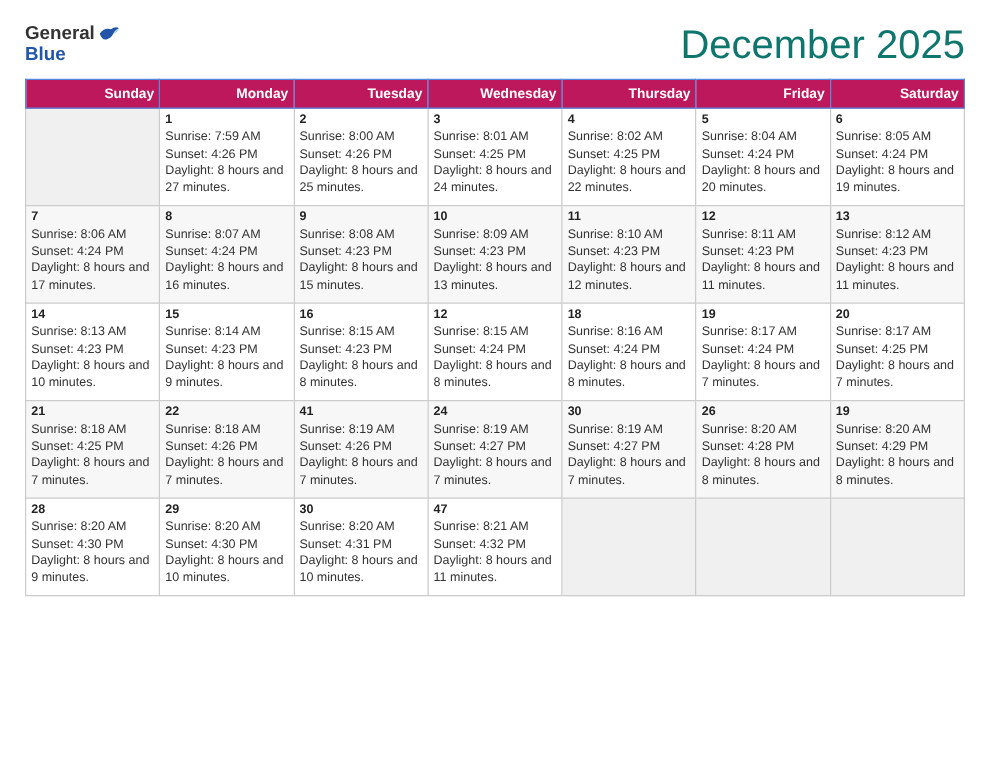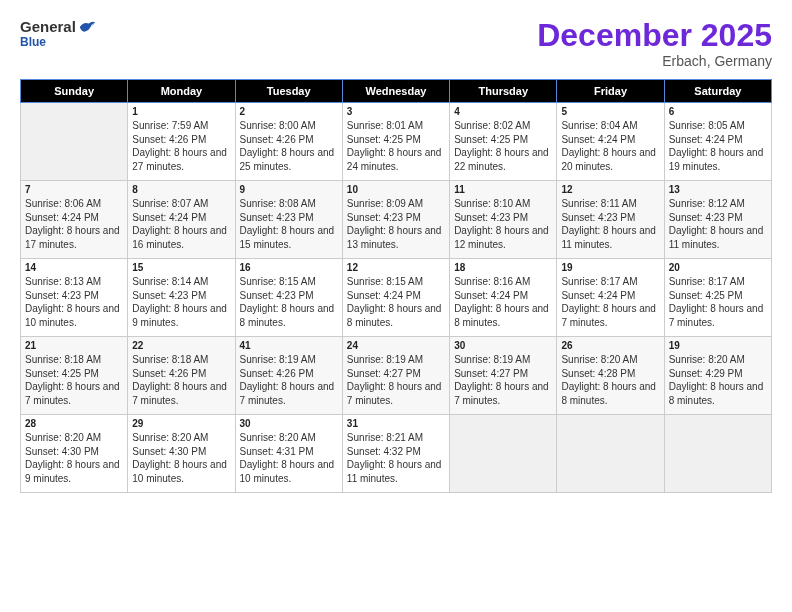--- a/index.html
+++ b/index.html
@@ -30,55 +30,55 @@
     .logo-text {
       display: flex;
       align-items: center;
     }
     .logo-general {
       font-size: 15px;
       font-weight: bold;
       color: #333;
     }
     .logo-blue {
-      font-size: 12px;
+      font-size: 15px;
       font-weight: bold;
       color: #2255aa;
     }
     .logo-bird {
       margin-left: 2px;
       width: 18px;
       height: 16px;
     }
     .title-area {
       text-align: right;
     }
     .month-title {
       font-size: 32px;
-      font-weight: bold;
-      color: #6d28d9;
+      font-weight: normal;
+      color: #0f766e;
       line-height: 1.1;
     }
     .location {
       font-size: 14px;
       color: #555;
       text-align: right;
     }
     table {
       width: 100%;
       border-collapse: collapse;
       table-layout: fixed;
     }
     thead tr th {
-      background: #000000;
+      background: #be185d;
       color: #fff;
       font-size: 11px;
       font-weight: bold;
       padding: 5px 4px;
-      text-align: center;
+      text-align: right;
       border: 1px solid #5588dd;
     }
     tbody tr td {
       border: 1px solid #ccc;
       vertical-align: top;
       padding: 3px 4px;
       font-size: 9px;
       color: #333;
       height: 78px;
       background: #fff;
@@ -112,21 +112,20 @@
         <span class="logo-general">General</span>
         <svg class="logo-bird" viewBox="0 0 20 16" xmlns="http://www.w3.org/2000/svg">
           <path d="M2 8 Q6 2 12 4 Q16 1 19 3 Q15 5 14 8 Q12 12 8 13 Q4 14 2 8Z" fill="#2255aa"></path>
           <path d="M14 8 Q16 6 19 3 Q17 7 14 8Z" fill="#55aaff"></path>
         </svg>
       </div>
       <span class="logo-blue">Blue</span>
     </div>
     <div class="title-area">
       <div class="month-title">December 2025</div>
-      <div class="location">Erbach, Germany</div>
     </div>
   </div>
 
   <table>
     <thead>
       <tr>
         <th>Sunday</th>
         <th>Monday</th>
         <th>Tuesday</th>
         <th>Wednesday</th>
@@ -260,21 +259,21 @@
       </td>
           <td>
         <span class="day-num">29</span>
         <span class="cell-text">Sunrise: 8:20 AM<br>Sunset: 4:30 PM<br>Daylight: 8 hours and 10 minutes.</span>
       </td>
           <td>
         <span class="day-num">30</span>
         <span class="cell-text">Sunrise: 8:20 AM<br>Sunset: 4:31 PM<br>Daylight: 8 hours and 10 minutes.</span>
       </td>
           <td>
-        <span class="day-num">31</span>
+        <span class="day-num">47</span>
         <span class="cell-text">Sunrise: 8:21 AM<br>Sunset: 4:32 PM<br>Daylight: 8 hours and 11 minutes.</span>
       </td>
           <td class="empty-cell"></td>
           <td class="empty-cell"></td>
           <td class="empty-cell"></td>
         </tr>
       </tbody>
   </table>
 </div>
 

